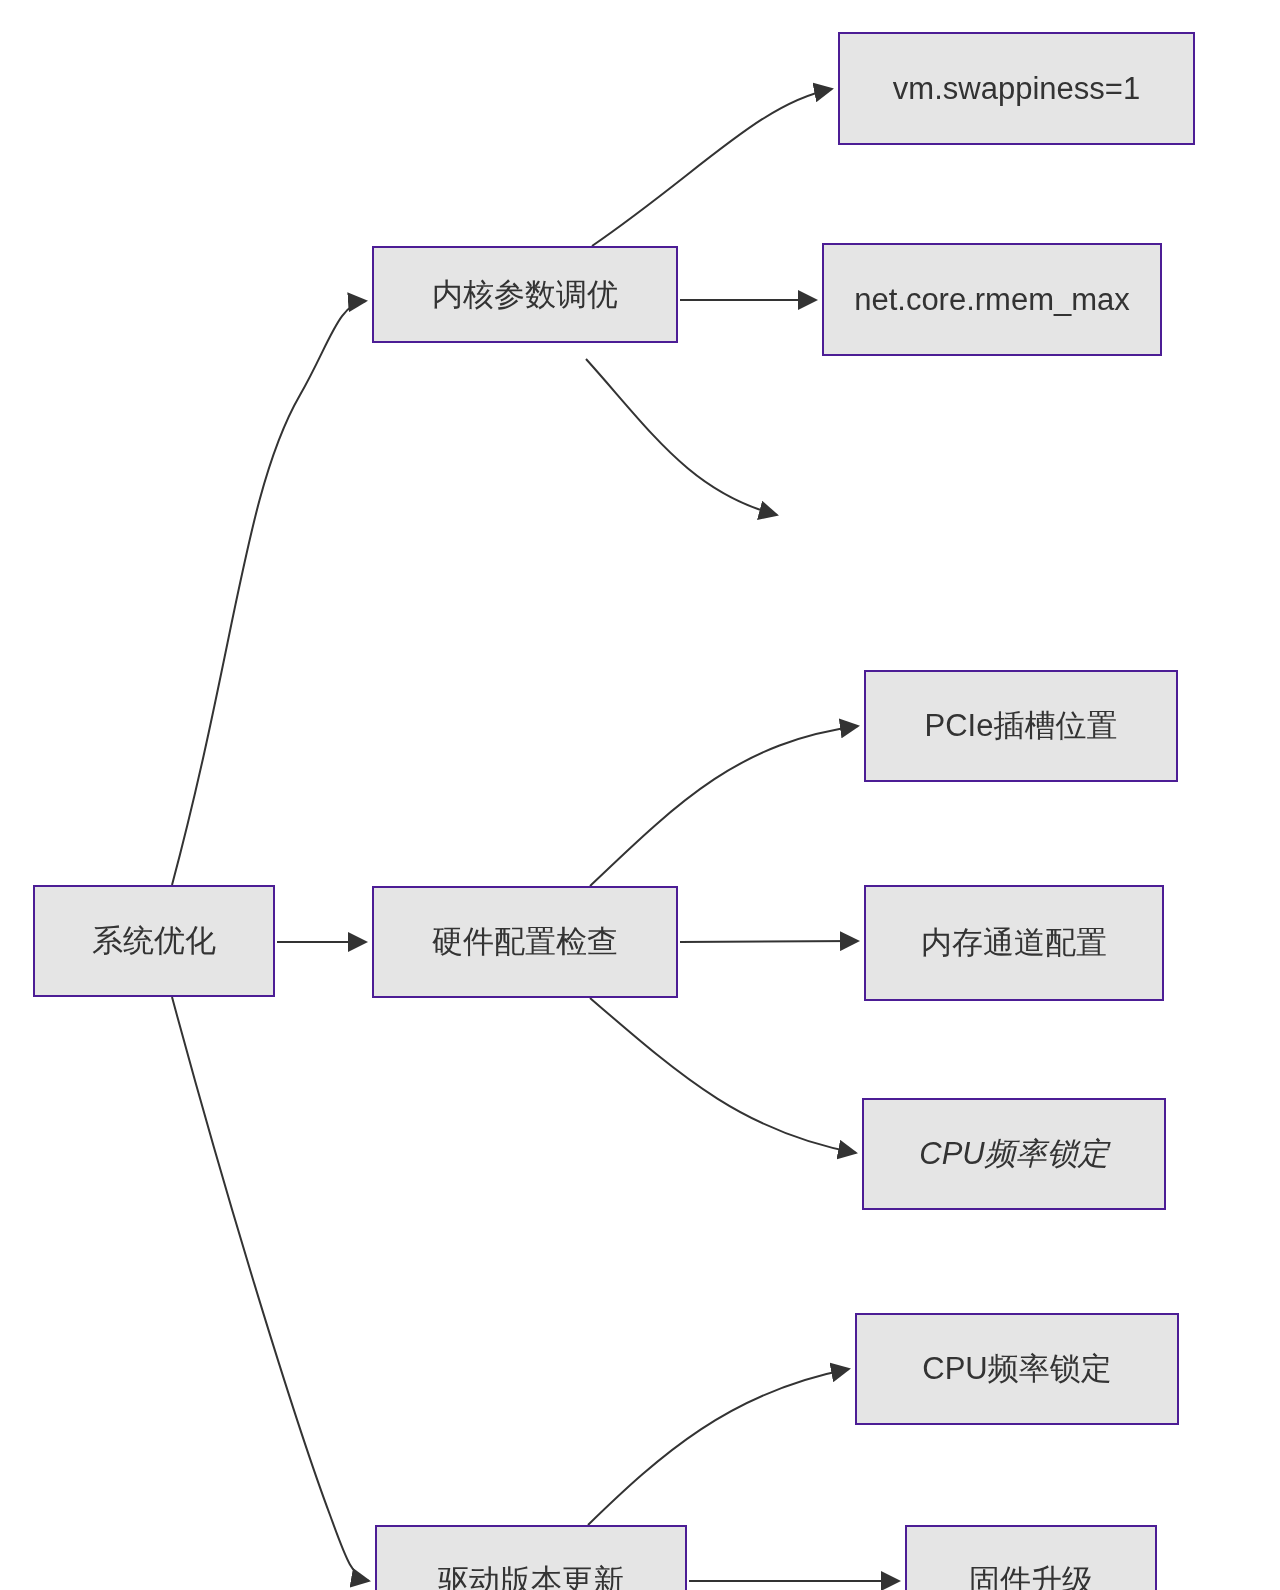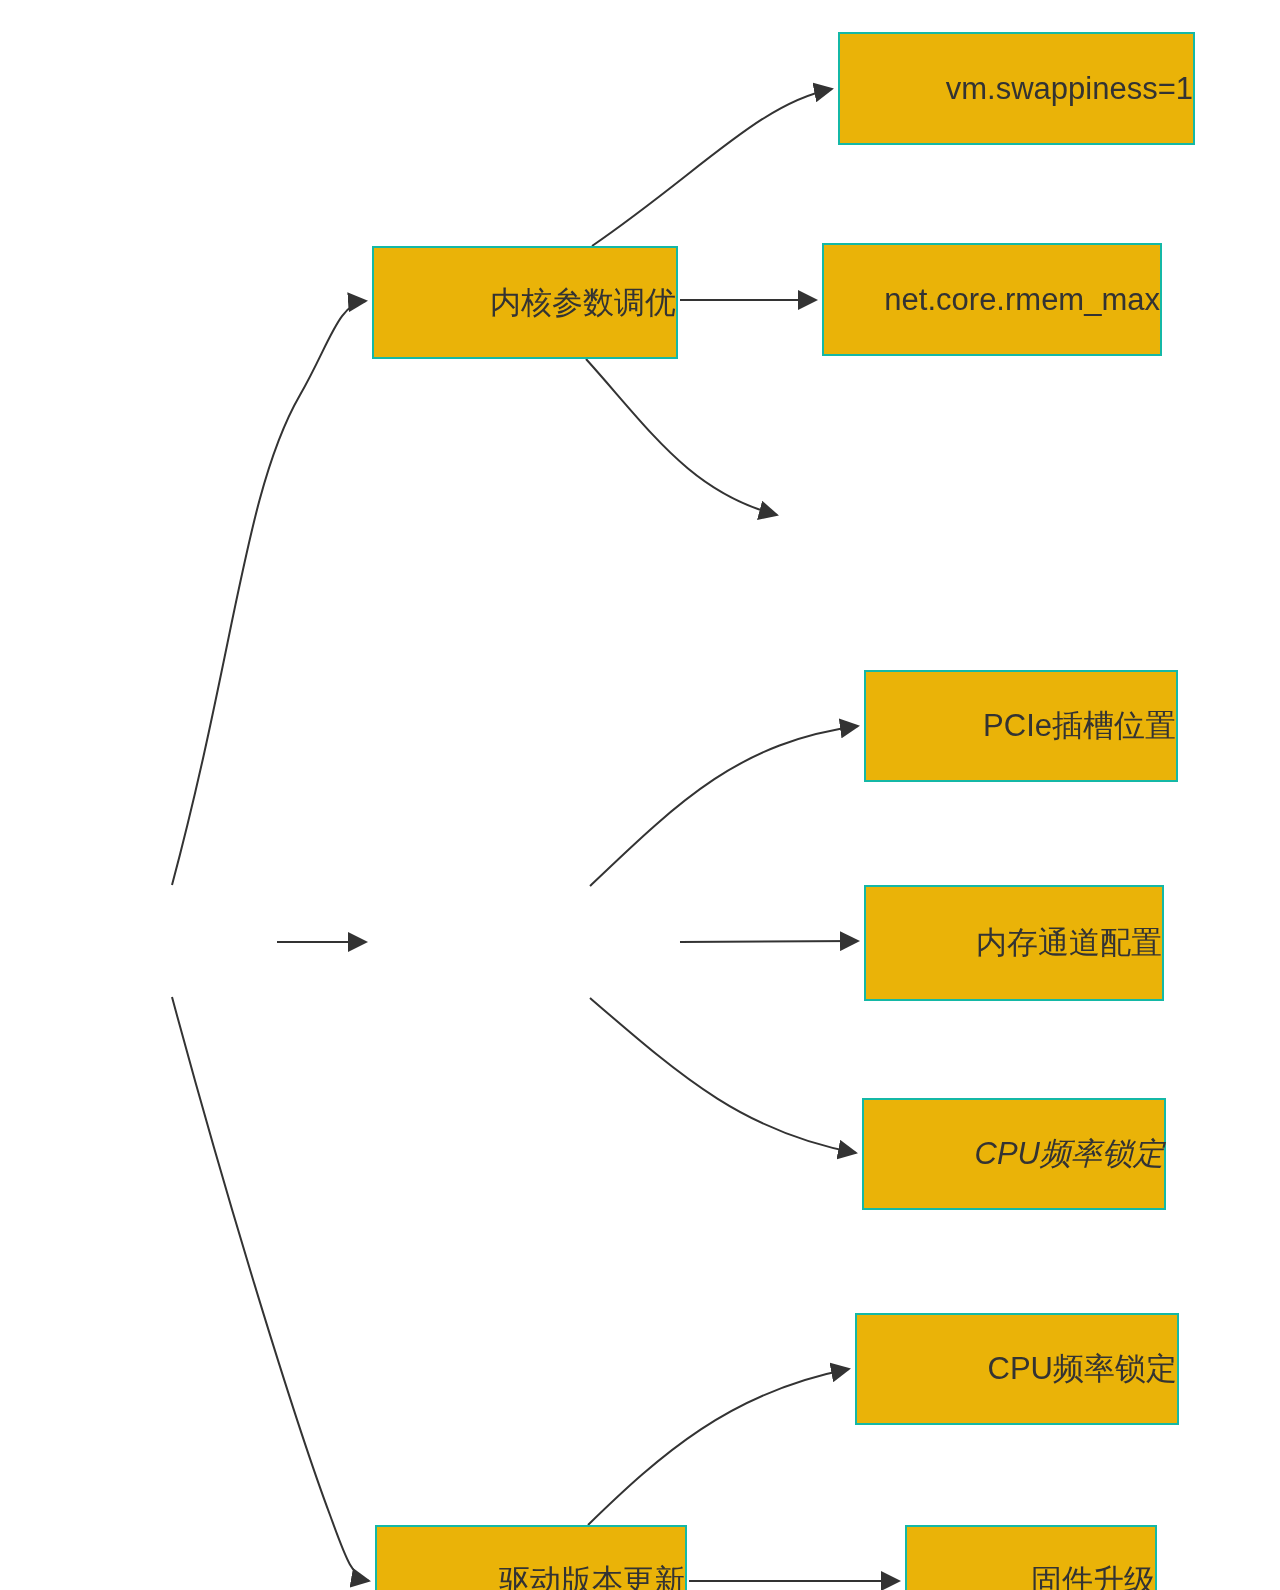--- a/index.html
+++ b/index.html
@@ -23,34 +23,34 @@
     height: 1590px;
   }
   .edges path.edge {
     fill: none;
     stroke: #333333;
     stroke-width: 2px;
   }
   .node {
     position: absolute;
     box-sizing: border-box;
-    background: #eab308;
-    border: 2px solid #14b8a6;
+    background: #e5e5e5;
+    border: 2px solid #4c1d95;
     display: flex;
     align-items: center;
-    justify-content: flex-end;
+    justify-content: center;
     color: #333333;
     font-size: 31px;
     line-height: 1.2;
     white-space: nowrap;
     text-align: center;
   }
   
   #n-root { left: 33px;  top: 885px;  width: 242px; height: 112px; }
-  #n-b1   { left: 372px; top: 246px;  width: 306px; height: 113px; }
+  #n-b1   { left: 372px; top: 246px;  width: 306px; height: 97px; }
   #n-b2   { left: 372px; top: 886px;  width: 306px; height: 112px; }
   #n-b3   { left: 375px; top: 1525px; width: 312px; height: 112px; }
   #n-l1   { left: 838px; top: 32px;   width: 357px; height: 113px; }
   #n-l2   { left: 822px; top: 243px;  width: 340px; height: 113px; }
   #n-l3   { left: 783px; top: 458px;  width: 462px; height: 112px; }
   #n-l4   { left: 864px; top: 670px;  width: 314px; height: 112px; }
   #n-l5   { left: 864px; top: 885px;  width: 300px; height: 116px; }
   #n-l6   { left: 862px; top: 1098px; width: 304px; height: 112px; font-style: italic; }
   #n-l7   { left: 855px; top: 1313px; width: 324px; height: 112px; }
   #n-l8   { left: 905px; top: 1525px; width: 252px; height: 112px; }
@@ -76,25 +76,31 @@
     <path class="edge" d="M 586 359 C 650 430, 690 492, 777 515" marker-end="url(#arrow)"></path>
 
     <path class="edge" d="M 590 886 C 680 800, 740 742, 858 726" marker-end="url(#arrow)"></path>
     <path class="edge" d="M 680 942 L 858 941" marker-end="url(#arrow)"></path>
     <path class="edge" d="M 590 998 C 685 1080, 745 1132, 856 1153" marker-end="url(#arrow)"></path>
 
     <path class="edge" d="M 588 1525 C 660 1455, 730 1392, 849 1369" marker-end="url(#arrow)"></path>
     <path class="edge" d="M 689 1581 L 899 1581" marker-end="url(#arrow)"></path>
   </svg>
 
+  <div class="node" id="n-root">
+    <span>系统优化</span>
+  </div>
 
   <div class="node" id="n-b1">
     <span>内核参数调优</span>
   </div>
 
+  <div class="node" id="n-b2">
+    <span>硬件配置检查</span>
+  </div>
 
   <div class="node" id="n-b3">
     <span>驱动版本更新</span>
   </div>
 
   <div class="node" id="n-l1">
     <span>vm.swappiness=1</span>
   </div>
 
   <div class="node" id="n-l2">

